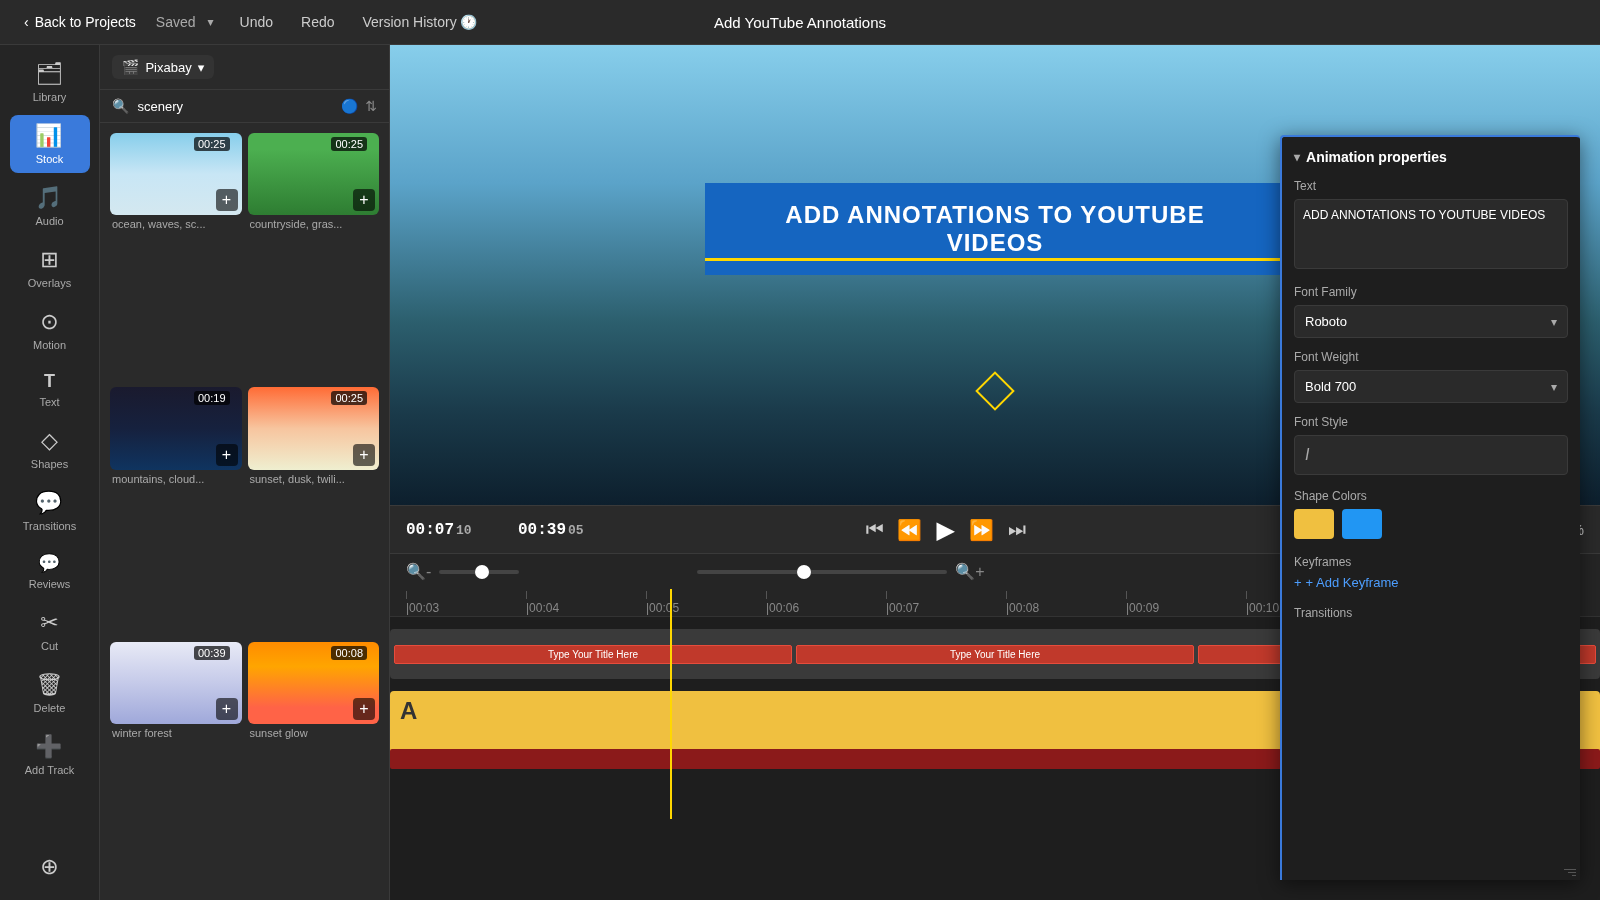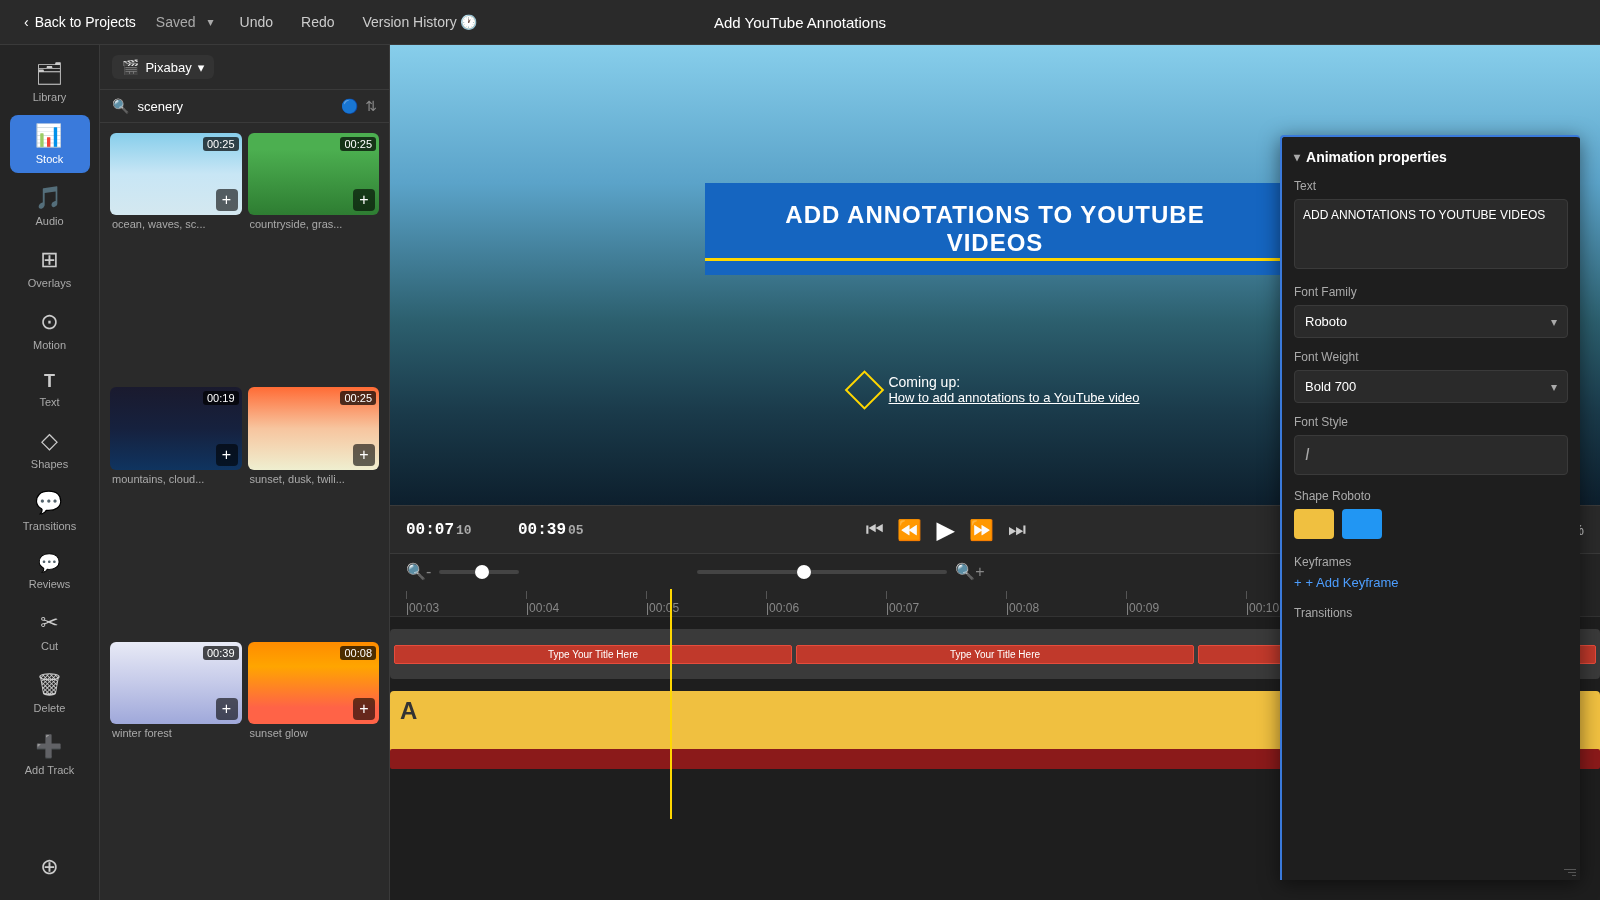--- a/index.html
+++ b/index.html
@@ -171,21 +171,21 @@
       position: relative;
       border-radius: 6px;
       overflow: hidden;
       cursor: pointer;
       aspect-ratio: 16/10;
       background: #444;
     }
     .thumb-duration {
       position: absolute;
       top: 4px;
-      right: 3px;
+      right: 12px;
       background: rgba(0,0,0,0.7);
       color: #fff;
       font-size: 11px;
       padding: 1px 4px;
       border-radius: 3px;
     }
     .thumb-add {
       position: absolute;
       bottom: 4px;
       right: 4px;
@@ -731,24 +731,20 @@
   <div class="center-area">
 
     <div class="preview-area">
       <div class="preview-video">
 
         <div class="preview-annotation">ADD ANNOTATIONS TO YOUTUBE VIDEOS</div>
         <div class="preview-annotation-line"></div>
         <div class="preview-upcoming">
           <div style="display:flex;align-items:center;gap:10px;">
             <div style="width:28px;height:28px;border:2px solid #FFD700;transform:rotate(45deg);background:transparent;display:inline-block;"></div>
-            <div>
-              <div style="font-size:14px;color:#fff;">Coming up:</div>
-              <div style="font-size:13px;color:#fff;text-decoration:underline;cursor:pointer;">How to add annotations to a YouTube video</div>
-            </div>
           </div>
         </div>
       </div>
     </div>
 
     <div class="transport-bar">
       <div class="time-display">
         <span>00:07</span>
         <span class="time-sub">10</span>
       </div>
@@ -857,21 +853,21 @@
       <div class="dropdown-field">
         <span>Bold 700</span>
         <span class="dropdown-arrow-icon">▾</span>
       </div>
 
       <div class="field-label">Font Style</div>
       <div class="font-style-field">
         <span style="color:#aaa;font-style:italic;font-size:16px;">I</span>
       </div>
 
-      <div class="field-label" style="margin-top:14px;">Shape Roboto</div>
+      <div class="field-label" style="margin-top:14px;">Shape Colors</div>
       <div class="color-swatches">
         <div class="color-swatch" style="background:#F0C040;"></div>
         <div class="color-swatch" style="background:#2196F3;"></div>
       </div>
 
       <div class="keyframes-section">
         <div class="field-label">Keyframes</div>
         <div class="add-keyframe-btn">
           <span>+</span>
           <span style="color:#4d9eff;">+ Add Keyframe</span>

